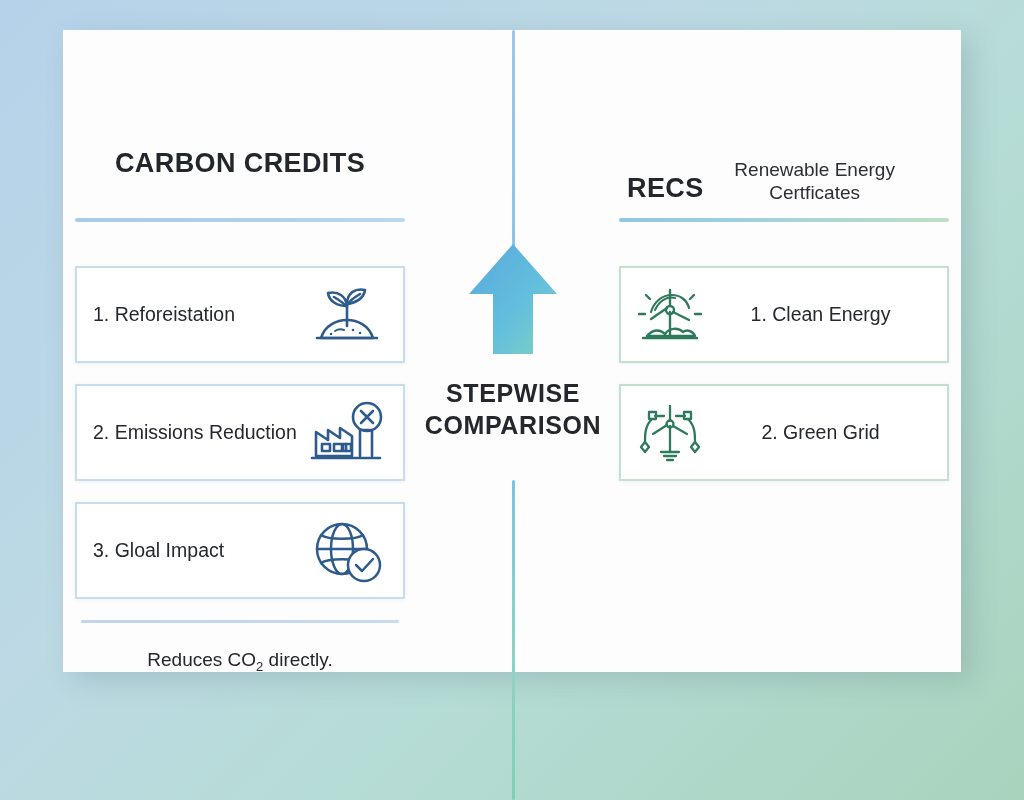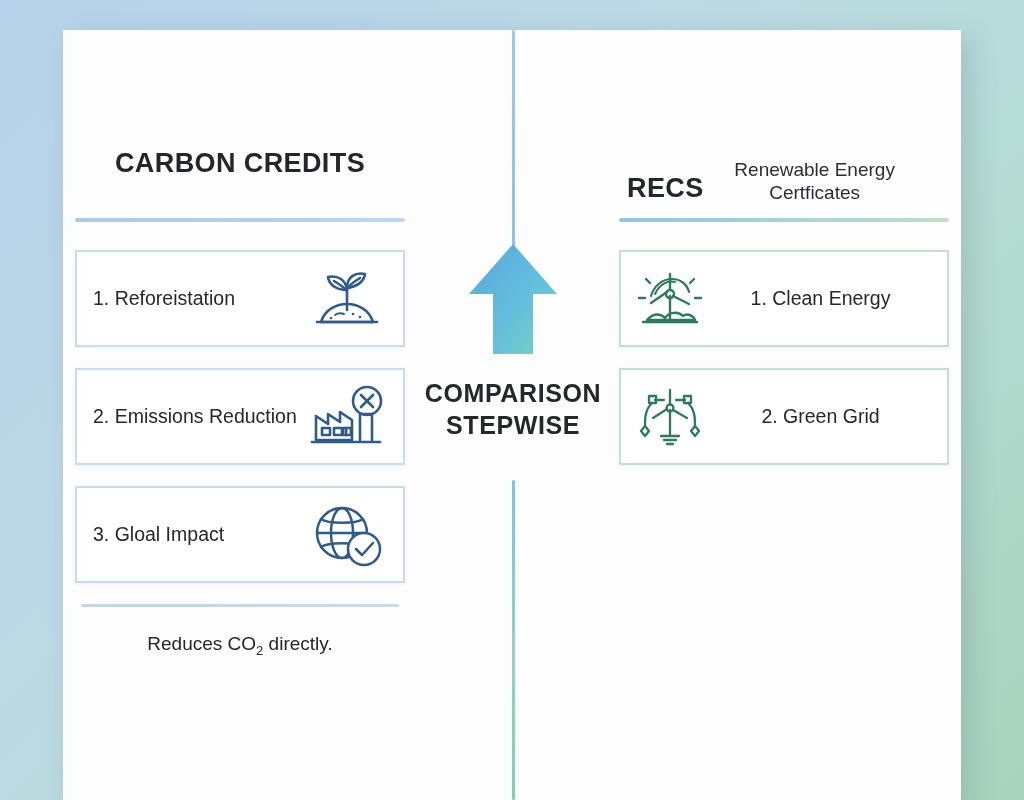--- a/index.html
+++ b/index.html
@@ -16,21 +16,21 @@
     background: linear-gradient(135deg, #b6d2ea 0%, #bcd9e4 38%, #b6dcd6 62%, #a9d3bd 100%);
     position: relative;
   }
 
   
   #sheet {
     position: absolute;
     left: 63px;
     top: 30px;
     width: 898px;
-    height: 770px;
+    height: 642px;
     background: #fdfdfd;
     box-shadow: 10px 8px 26px rgba(70,95,110,0.20);
   }
 
   
   .divider {
     position: absolute;
     left: 449px;
     width: 3px;
     background: linear-gradient(180deg, #9ec6e8 0%, #8ec3e6 100%);
@@ -80,21 +80,21 @@
 
   .head-rule {
     height: 4px;
     border-radius: 3px;
     margin-top: 14px;
   }
   .head-rule.blue  { background: linear-gradient(90deg, #a8cbea 0%, #b2d0ec 60%, #bcd8ef 100%); }
   .head-rule.mixed { background: linear-gradient(90deg, #8fc6e6 0%, #a5d3d8 50%, #bfdfc4 100%); }
 
   
-  .cards { margin-top: 28px; }
+  .cards { margin-top: 44px; }
 
   .card {
     height: 97px;
     margin-bottom: 21px;
     background: #ffffff;
     display: flex;
     align-items: center;
     padding: 0 16px;
     border: 2px solid #c8dcef;
     box-shadow: 0 1px 4px rgba(100,130,155,0.10);
@@ -251,22 +251,22 @@
           <linearGradient id="arrowGrad" x1="0" y1="0" x2="1" y2="1">
             <stop offset="0%" stop-color="#5aa8dd"></stop>
             <stop offset="55%" stop-color="#62bedd"></stop>
             <stop offset="100%" stop-color="#7fd2c2"></stop>
           </linearGradient>
         </defs>
         <path d="M48 4 L92 54 L68 54 L68 114 L28 114 L28 54 L4 54 Z" fill="url(#arrowGrad)"></path>
       </svg>
     </div>
     <div class="ctr-text">
+      <div>STEPWISE</div>
       <div>COMPARISON</div>
-      <div>STEPWISE</div>
     </div>
   </div>
 
   <div class="column right">
 
     <div class="col-head right-head">
       <span class="col-title">RECS</span>
       <span class="col-subtitle">Renewable Energy Certficates</span>
     </div>
     <div class="head-rule mixed"></div>

